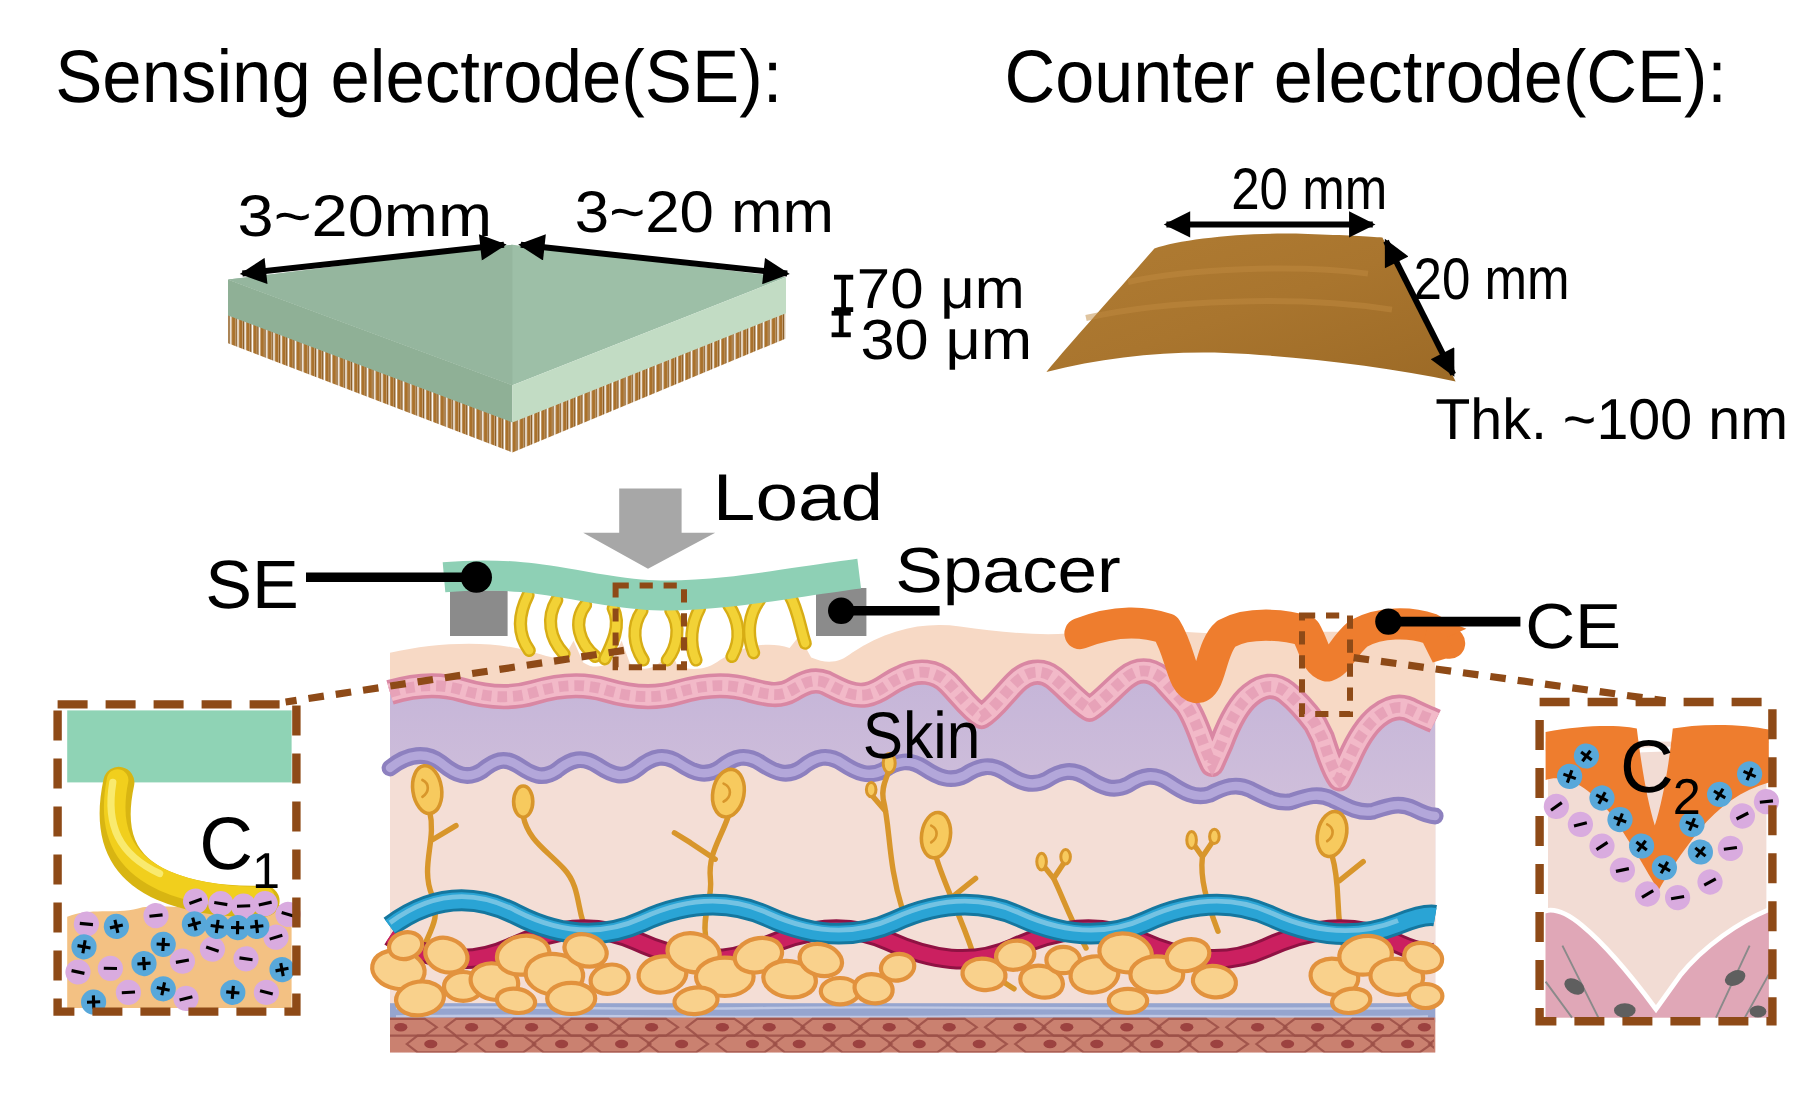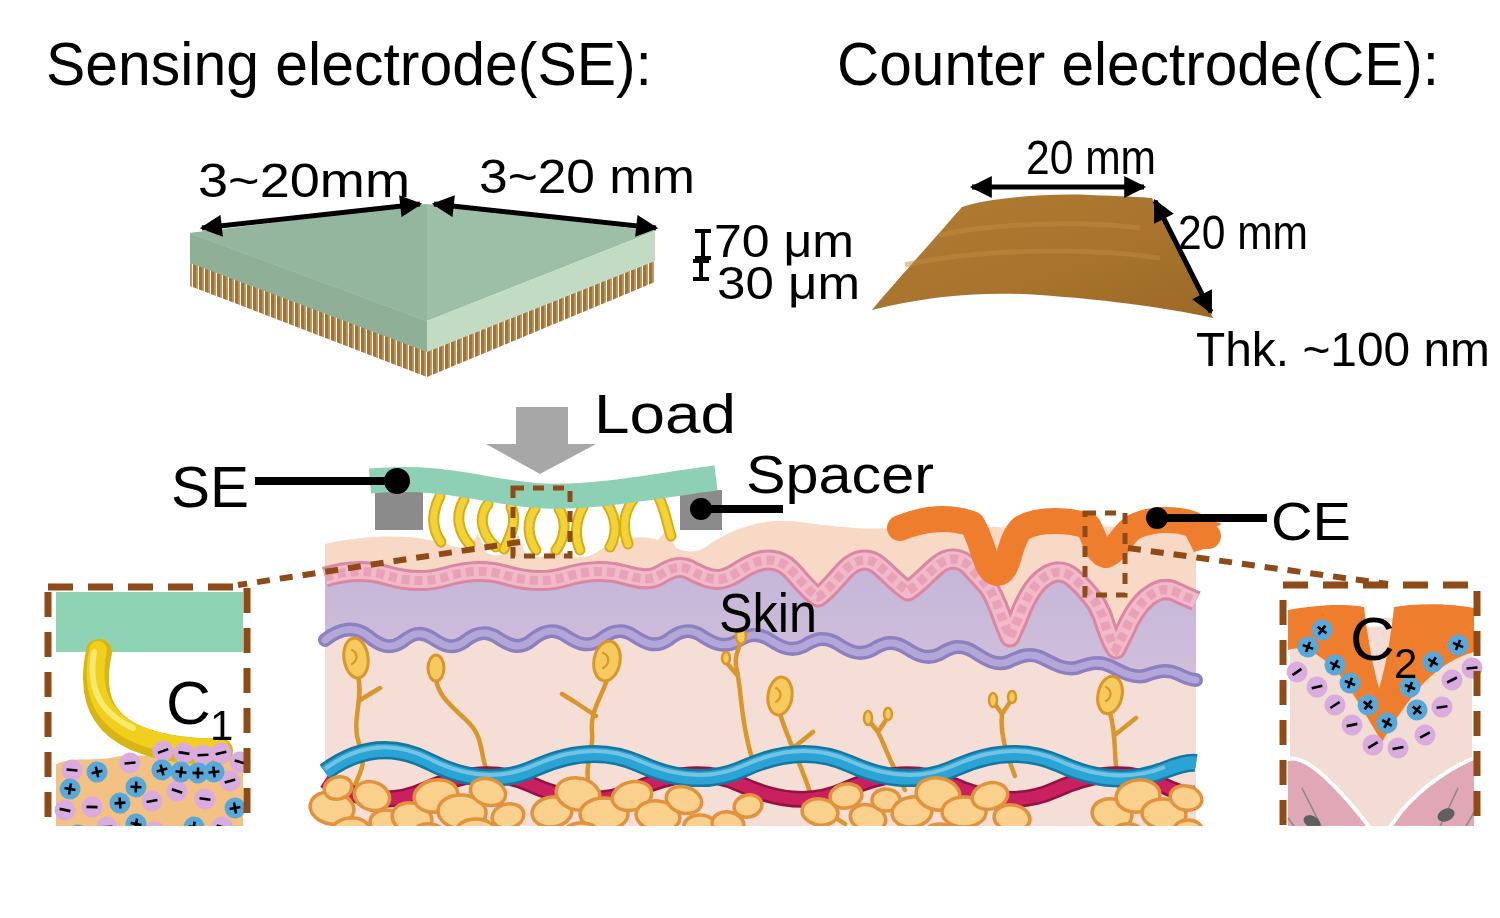--- a/index.html
+++ b/index.html
@@ -1,16 +1,16 @@
 <!DOCTYPE html>
 <html><head>
 <meta charset="utf-8">
 <style>
   html,body{margin:0;padding:0;background:#ffffff;}
-  .stage{position:relative;width:1500px;height:826px;background:#ffffff;overflow:hidden;
+  .stage{position:relative;width:1500px;height:918px;background:#ffffff;overflow:hidden;
          font-family:"Liberation Sans","DejaVu Sans",sans-serif;}
   svg{position:absolute;left:0;top:0;}
   text{fill:#000000;}
 </style>
 </head>
 <body>
 
 <div class="stage">
 <svg width="1500" height="918" viewBox="0 0 1500 918">
   <defs>

